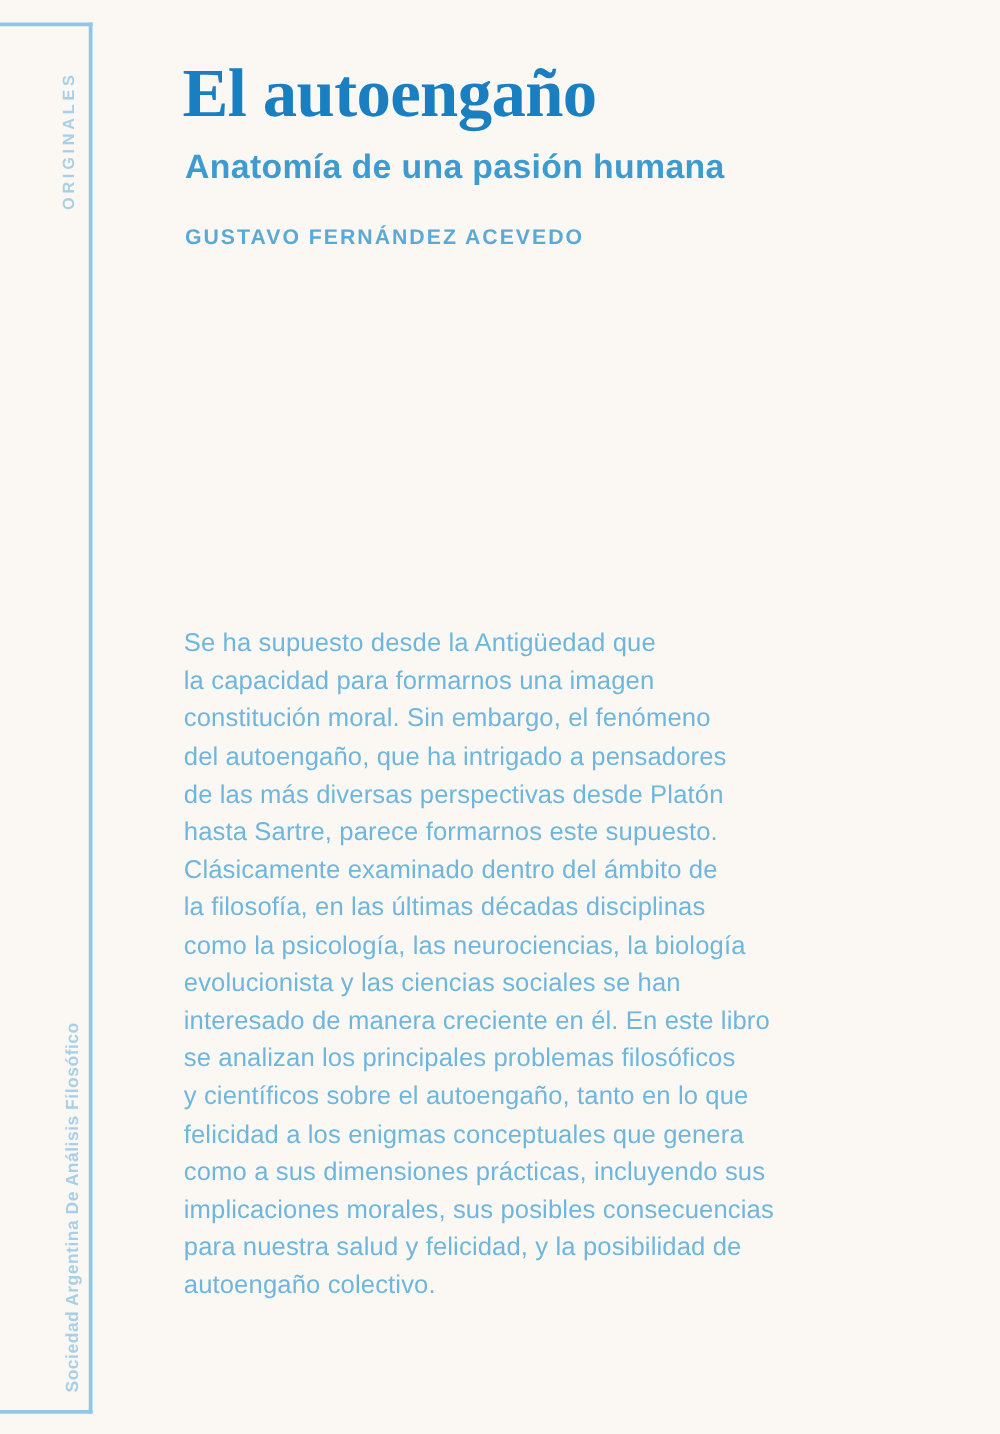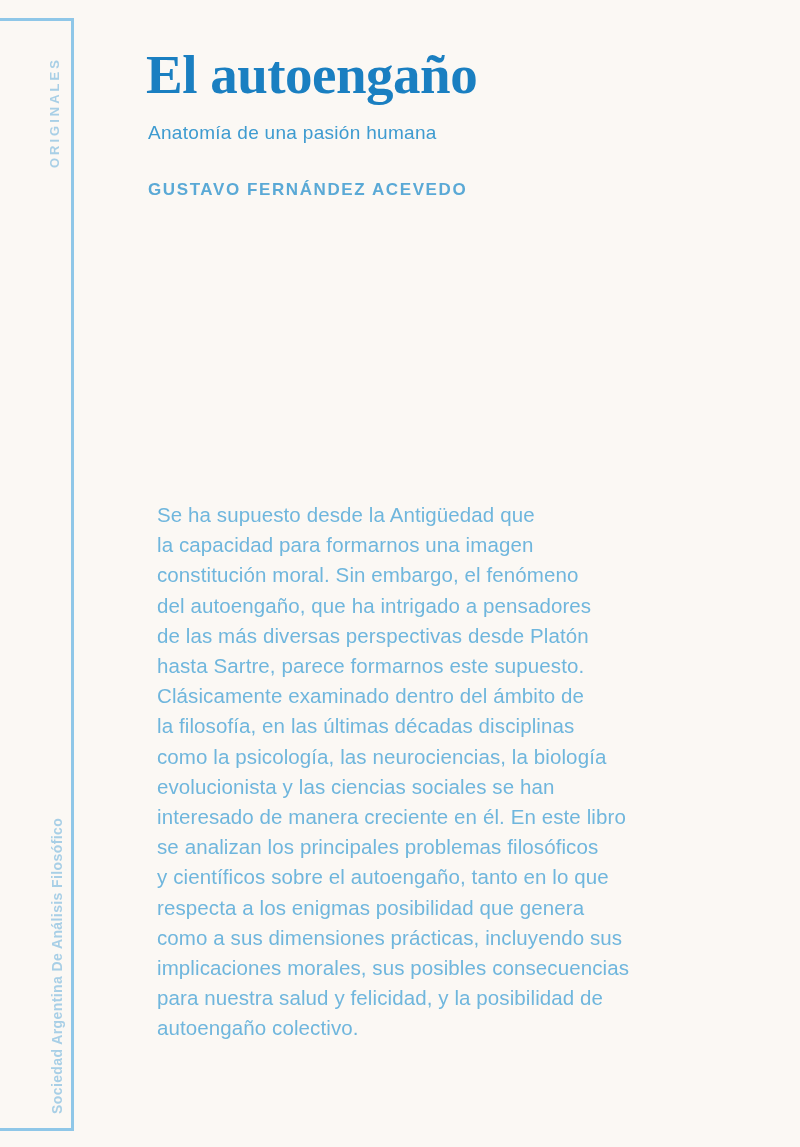--- a/index.html
+++ b/index.html
@@ -81,38 +81,38 @@
     margin: 0;
     font-family: "Liberation Serif", serif;
     font-weight: bold;
     font-size: 55px;
     line-height: 62px;
     color: #1a7fc1;
     letter-spacing: -0.5px;
   }
   #book-subtitle {
     margin: 10px 0 0 2px;
-    font-size: 19px;
+    font-size: 27px;
     line-height: 34px;
-    font-weight: normal;
+    font-weight: bold;
     color: #3e9bd0;
     letter-spacing: 0.3px;
   }
   #book-author {
     margin: 30px 0 12px 2px;
     font-size: 17px;
     font-weight: bold;
     color: #5aa9d6;
     letter-spacing: 1.6px;
   }
 
   
   #blurb-block {
     position: absolute;
-    left: 157px;
+    left: 147px;
     top: 500px;
     width: 500px;
   }
   .blurb-line {
     font-size: 20.5px;
     line-height: 30.2px;
     color: #6fb6dd;
     white-space: nowrap;
     letter-spacing: 0.1px;
   }
@@ -143,18 +143,18 @@
     <div class="blurb-line">del autoengaño, que ha intrigado a pensadores</div>
     <div class="blurb-line">de las más diversas perspectivas desde Platón</div>
     <div class="blurb-line">hasta Sartre, parece formarnos este supuesto.</div>
     <div class="blurb-line">Clásicamente examinado dentro del ámbito de</div>
     <div class="blurb-line">la filosofía, en las últimas décadas disciplinas</div>
     <div class="blurb-line">como la psicología, las neurociencias, la biología</div>
     <div class="blurb-line">evolucionista y las ciencias sociales se han</div>
     <div class="blurb-line">interesado de manera creciente en él. En este libro</div>
     <div class="blurb-line">se analizan los principales problemas filosóficos</div>
     <div class="blurb-line">y científicos sobre el autoengaño, tanto en lo que</div>
-    <div class="blurb-line">respecta a los enigmas posibilidad que genera</div>
+    <div class="blurb-line">felicidad a los enigmas conceptuales que genera</div>
     <div class="blurb-line">como a sus dimensiones prácticas, incluyendo sus</div>
     <div class="blurb-line">implicaciones morales, sus posibles consecuencias</div>
     <div class="blurb-line">para nuestra salud y felicidad, y la posibilidad de</div>
     <div class="blurb-line">autoengaño colectivo.</div>
   </div>
 
 </body></html>

